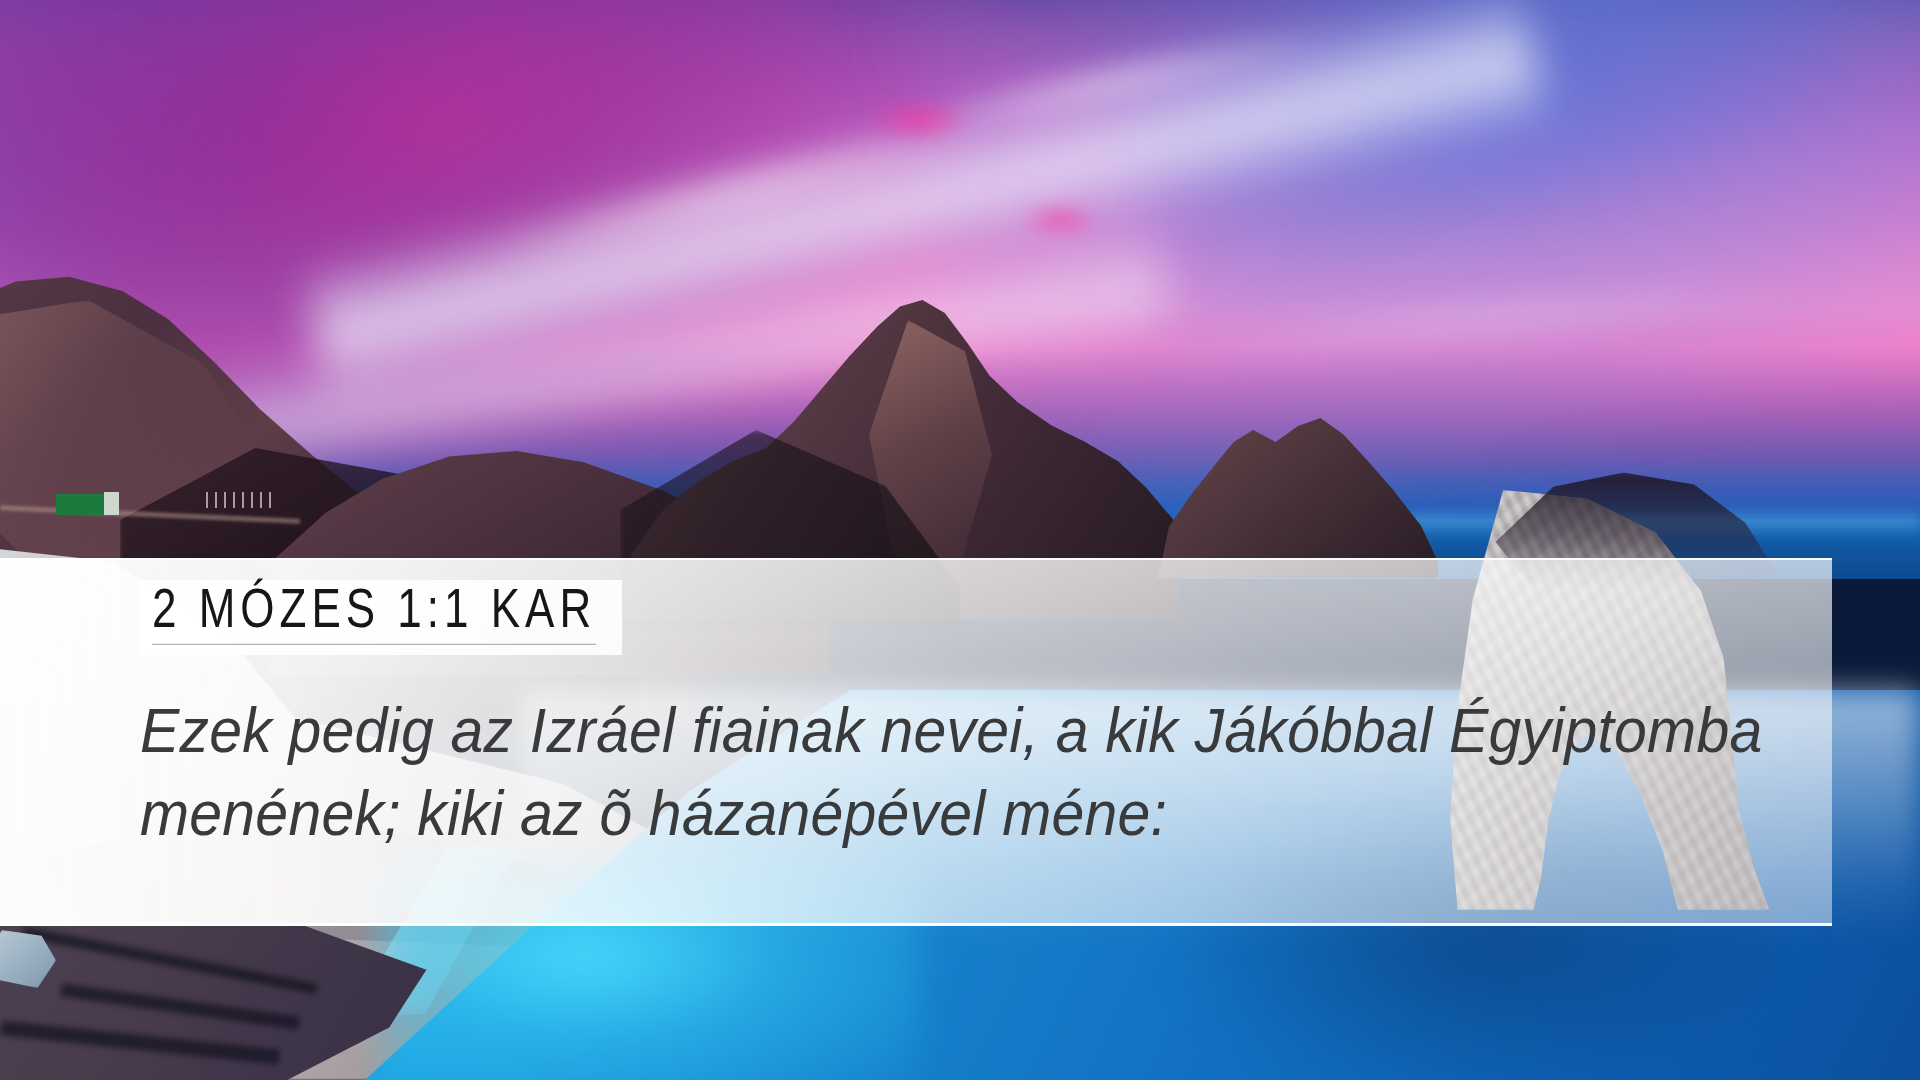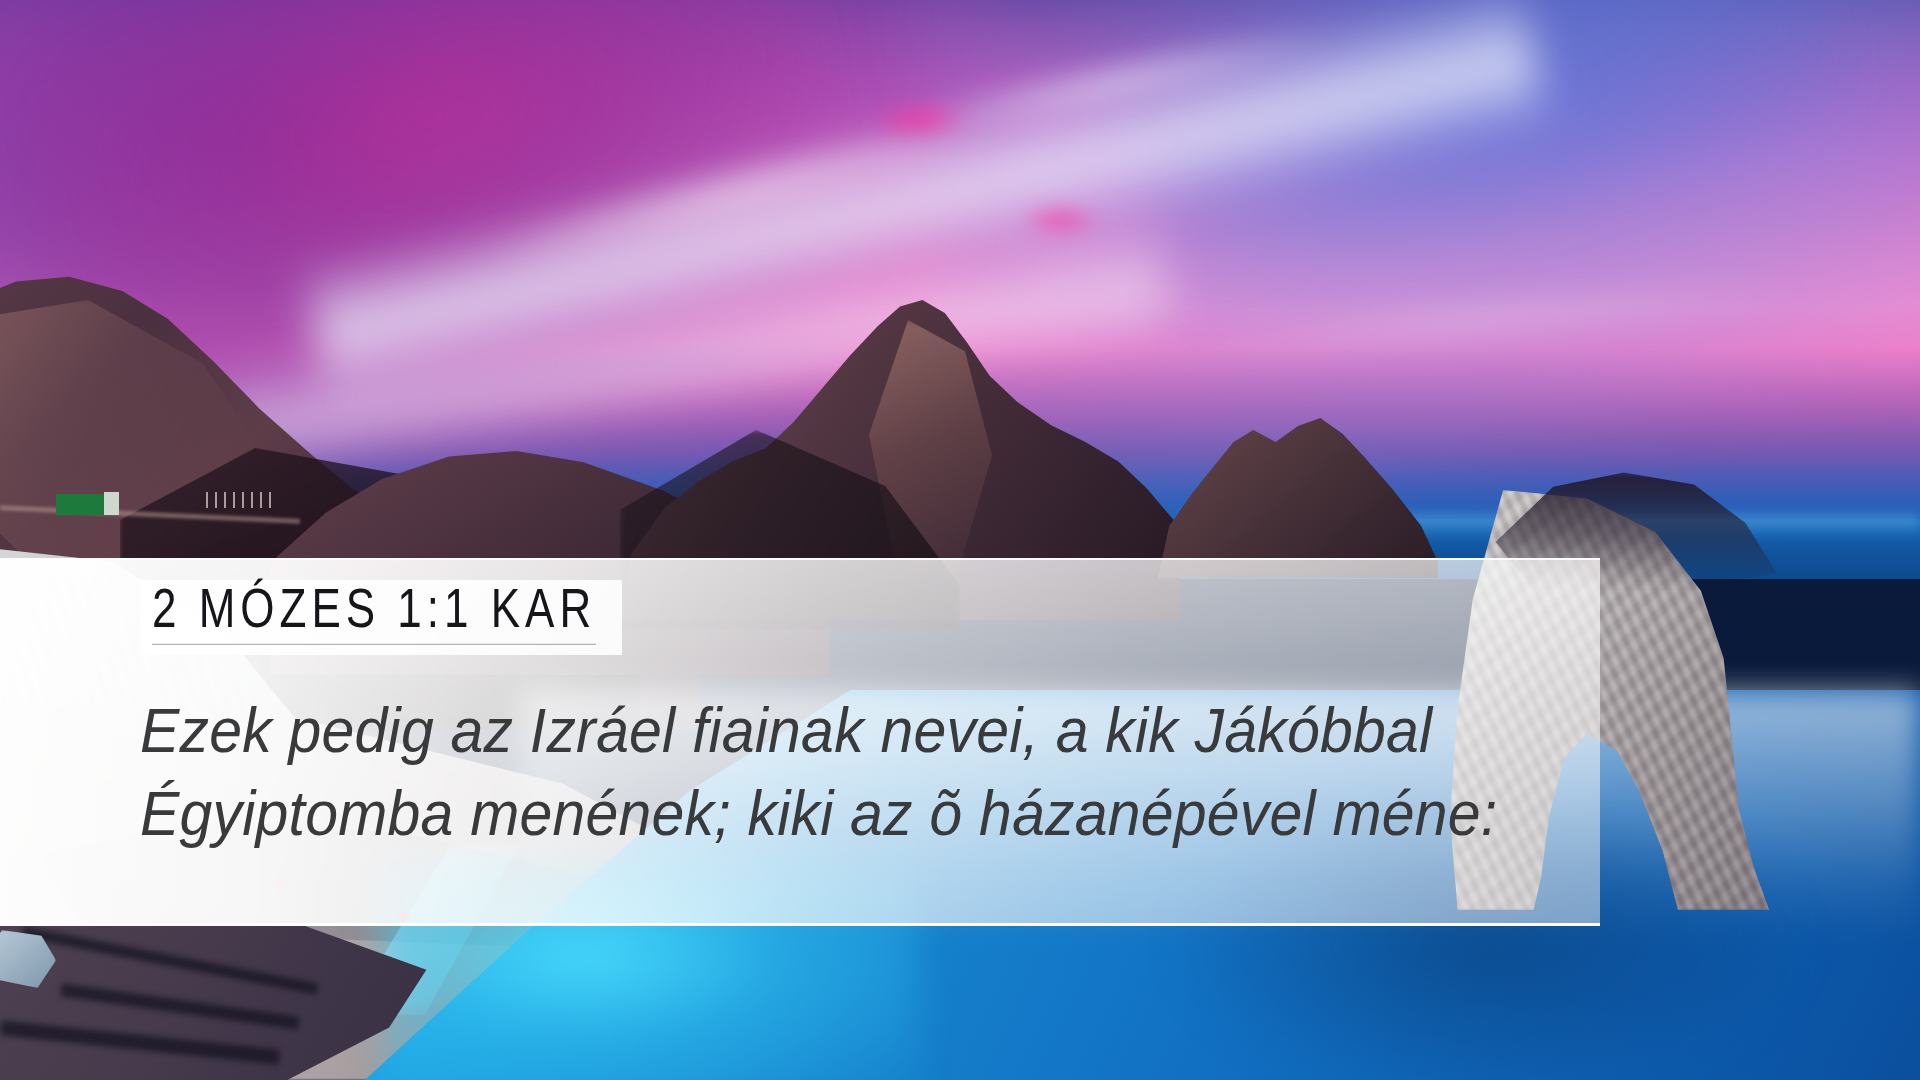--- a/index.html
+++ b/index.html
@@ -486,21 +486,21 @@
        rgba(180,210,232,0.12) 78%,
        rgba(180,210,232,0) 100%);
     filter: blur(14px);
   }
 
   
   .verse-panel {
     position: absolute;
     left: 0;
     top: 558px;
-    width: 1600px;
+    width: 1832px;
     height: 368px;
     background:
       linear-gradient(to right,
         rgba(255,255,255,0.97) 0%,
         rgba(255,255,255,0.92) 16%,
         rgba(255,255,255,0.80) 34%,
         rgba(255,255,255,0.66) 52%,
         rgba(255,255,255,0.56) 70%,
         rgba(255,255,255,0.50) 86%,
         rgba(255,255,255,0.46) 100%),

